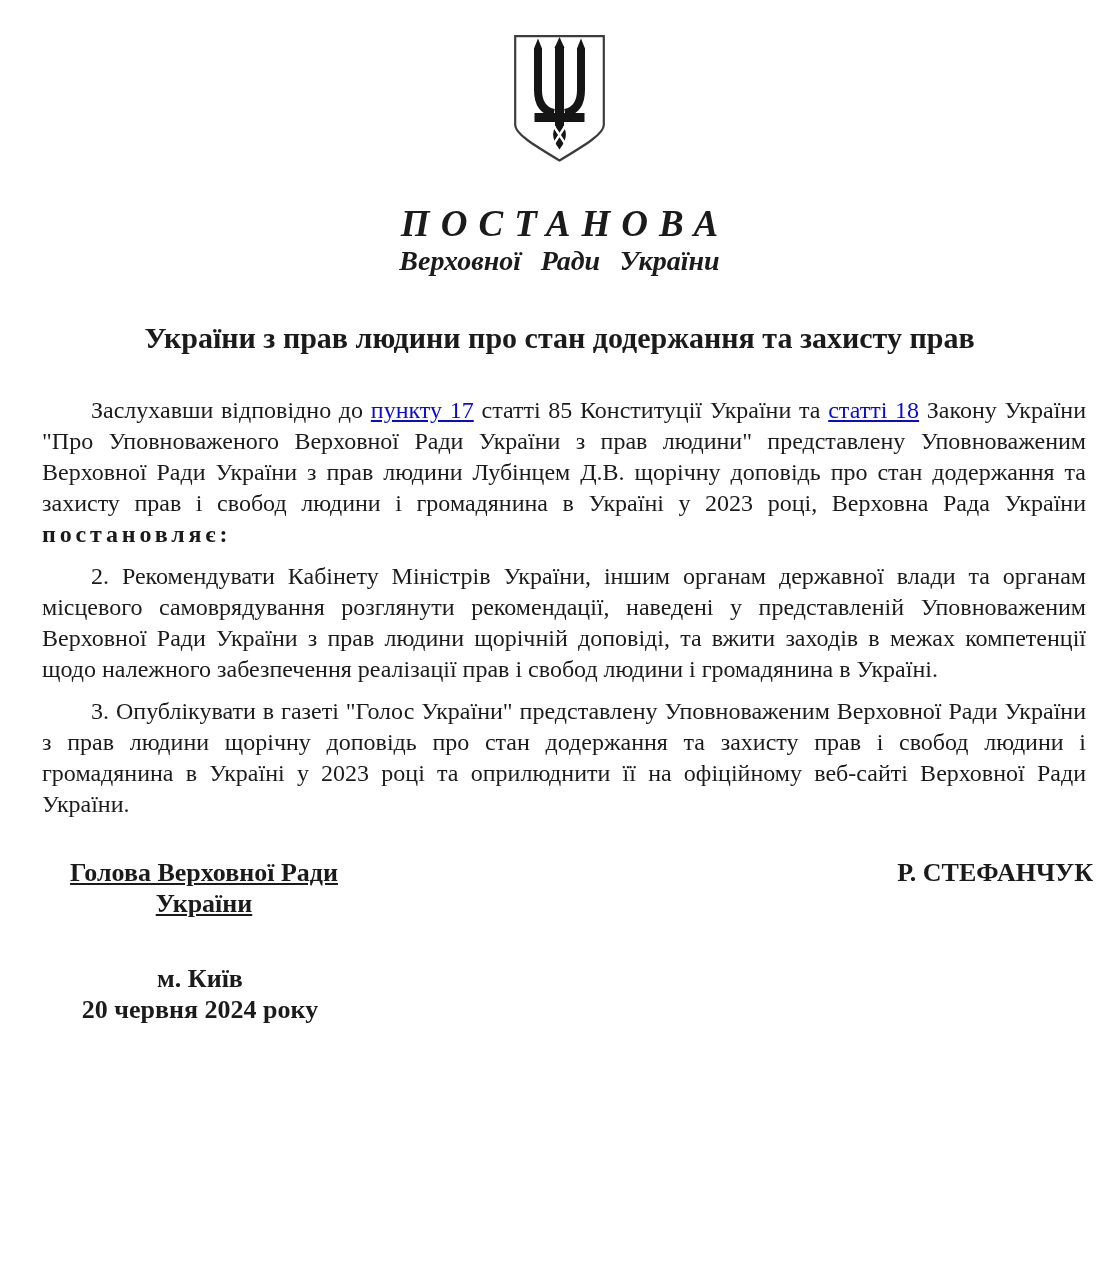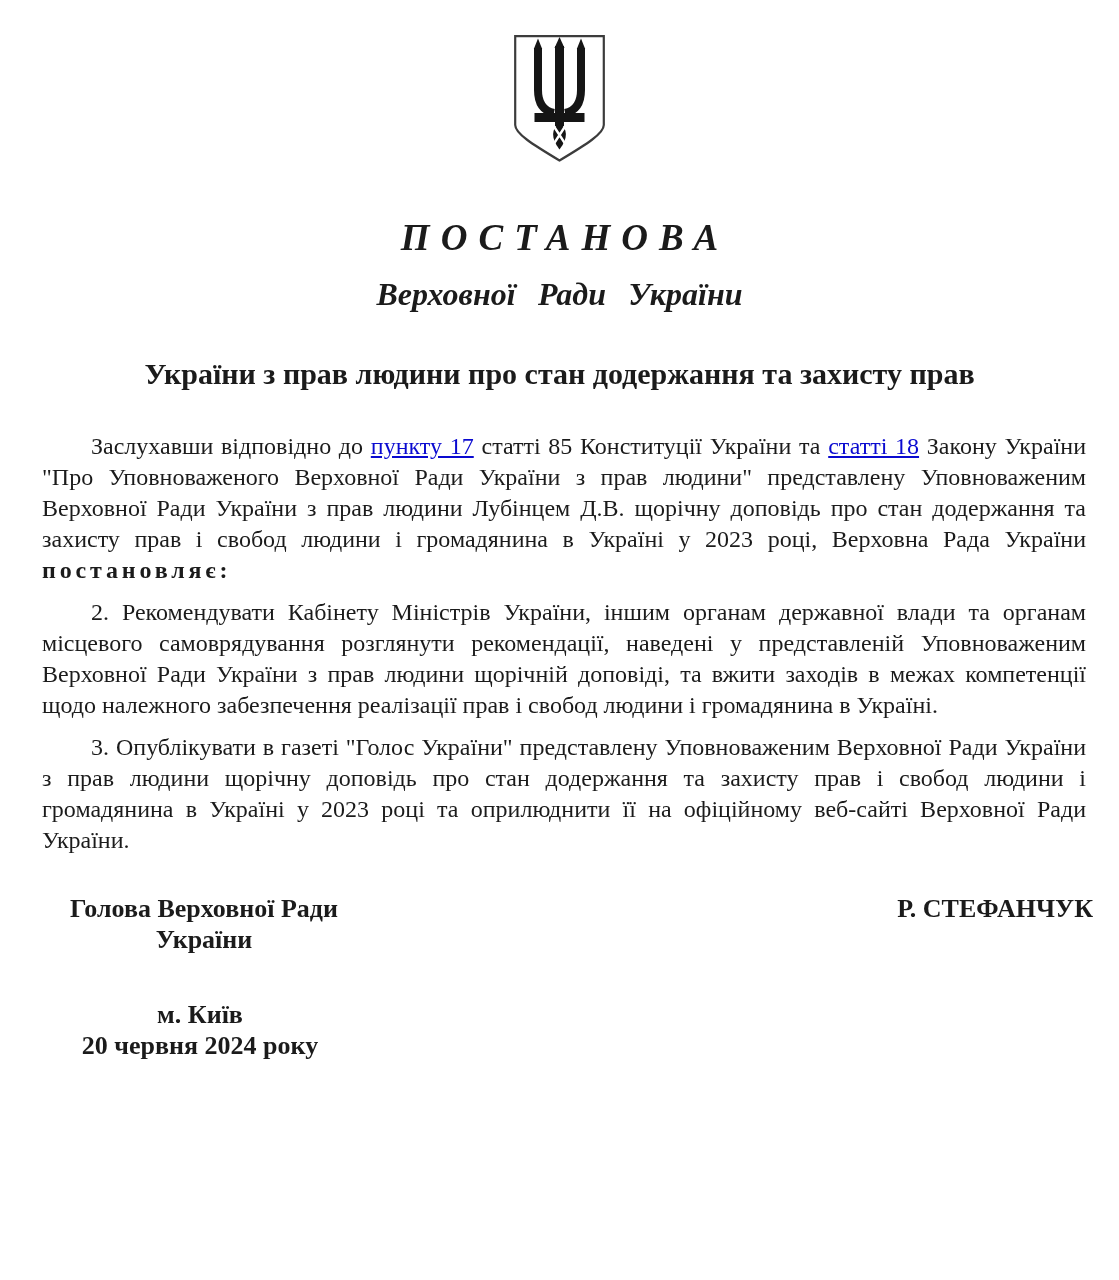--- a/index.html
+++ b/index.html
@@ -9,30 +9,29 @@
     margin:0 auto;
     background:#ffffff;
     overflow:hidden;
     color:#1b1b1b;
     font-family:"Liberation Serif", "DejaVu Serif", serif;
   }
   .emblem { width:93px; height:129px; margin:34px auto 0; }
   .emblem svg { display:block; width:100%; height:100%; }
 
   .doc-type {
-    margin-top:53px;
+    margin-top:39px;
     text-align:center;
     font-size:37px; font-weight:bold; font-style:italic;
     letter-spacing:0.30em; padding-left:0.30em;
     white-space:nowrap;
   }
   .doc-org {
-    margin-top:17px;
     text-align:center;
-    font-size:32px; font-weight:bold; font-style:italic;
+    font-size:28px; font-weight:bold; font-style:italic;
     word-spacing:0.45em;
     white-space:nowrap;
   }
   .doc-title {
     margin:40px 0 0;
     font-size:30px; font-weight:bold;
     line-height:41px;
     text-align:center;
   }
   .doc-title .tline { display:block; white-space:nowrap; }
@@ -48,21 +47,21 @@
   .body p { margin:0 0 11px; text-indent:49px; }
   .body p:last-child { margin-bottom:0; }
   a.doc-link { color:#0a0ad0; text-decoration:underline; cursor:pointer; }
   .resolves { font-weight:bold; letter-spacing:0.16em; }
 
   .sig-row {
     display:flex; justify-content:space-between; align-items:flex-start;
     margin:37px 26px 0 66px;
     font-size:26px; font-weight:bold; line-height:31px;
   }
-  .sig-left { width:276px; text-align:center; white-space:nowrap; }
+  .sig-left { width:276px; text-align:center; white-space:nowrap;text-decoration:underline; }
   .sig-right { text-align:right; white-space:nowrap; }
 
   .issuance {
     margin:44px 0 0 68px;
     width:264px;
     text-align:center;
     font-size:26px; font-weight:bold; line-height:31px;
     white-space:nowrap;
   }
 </style>

